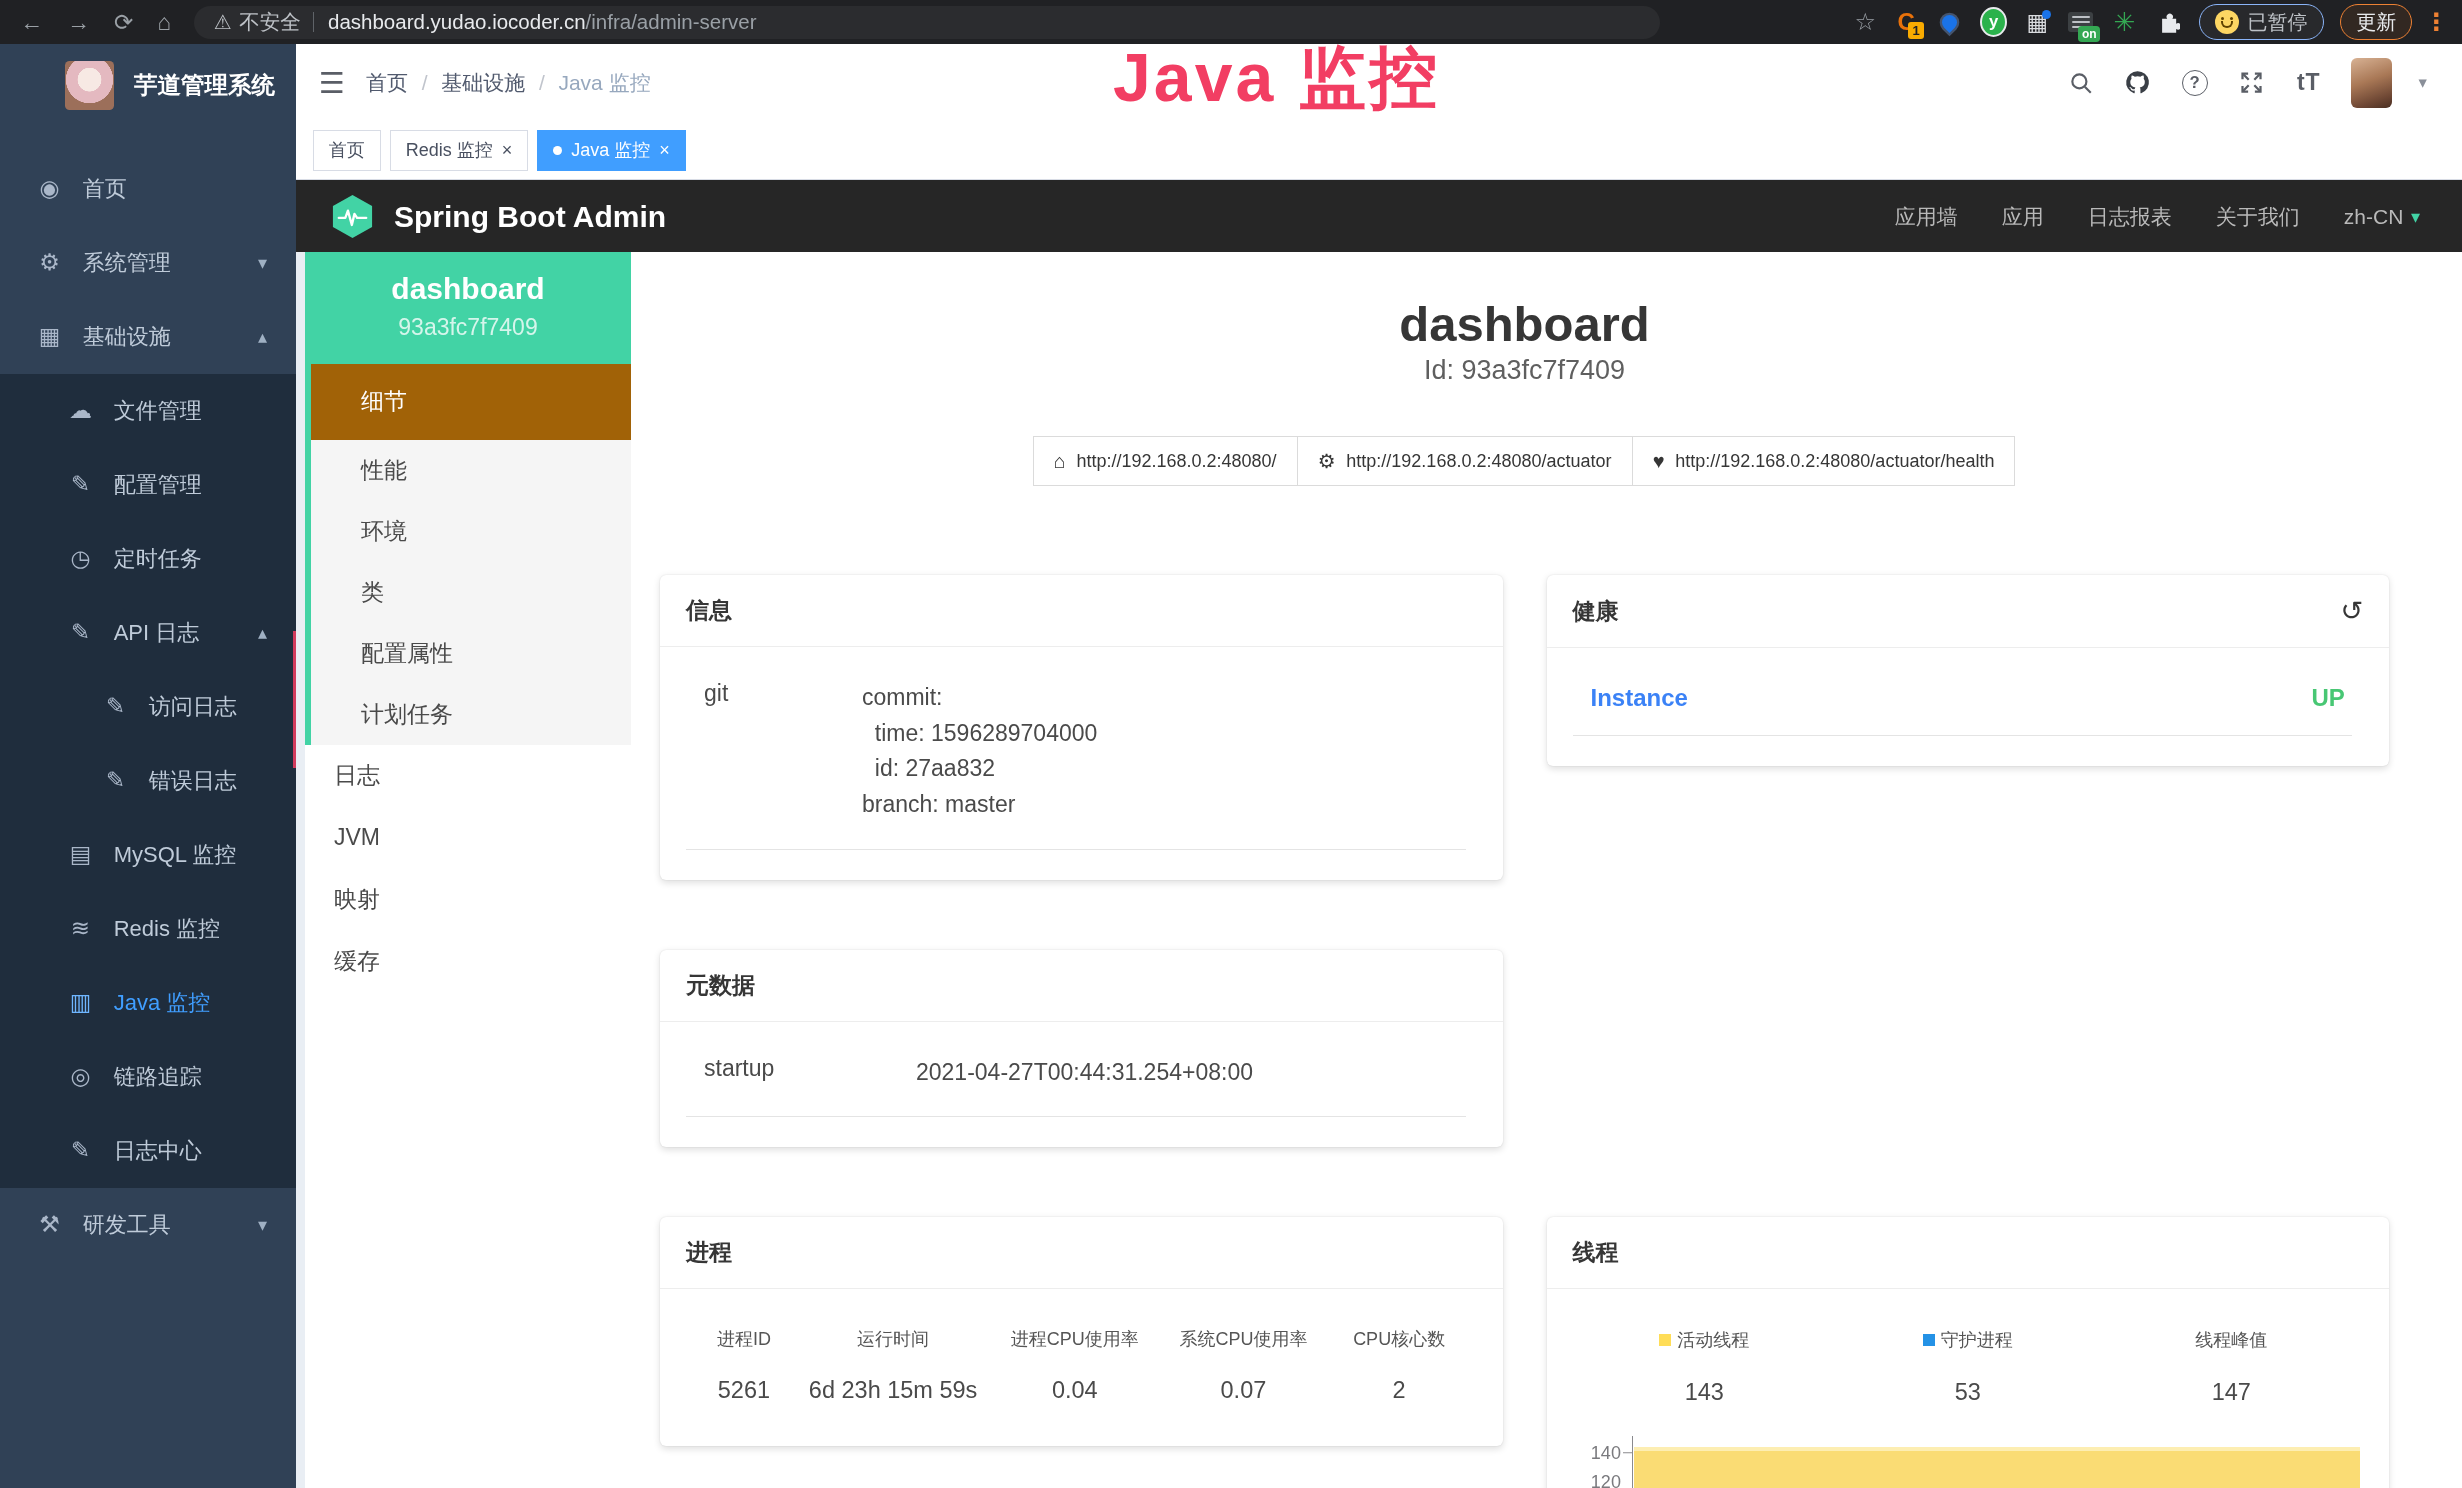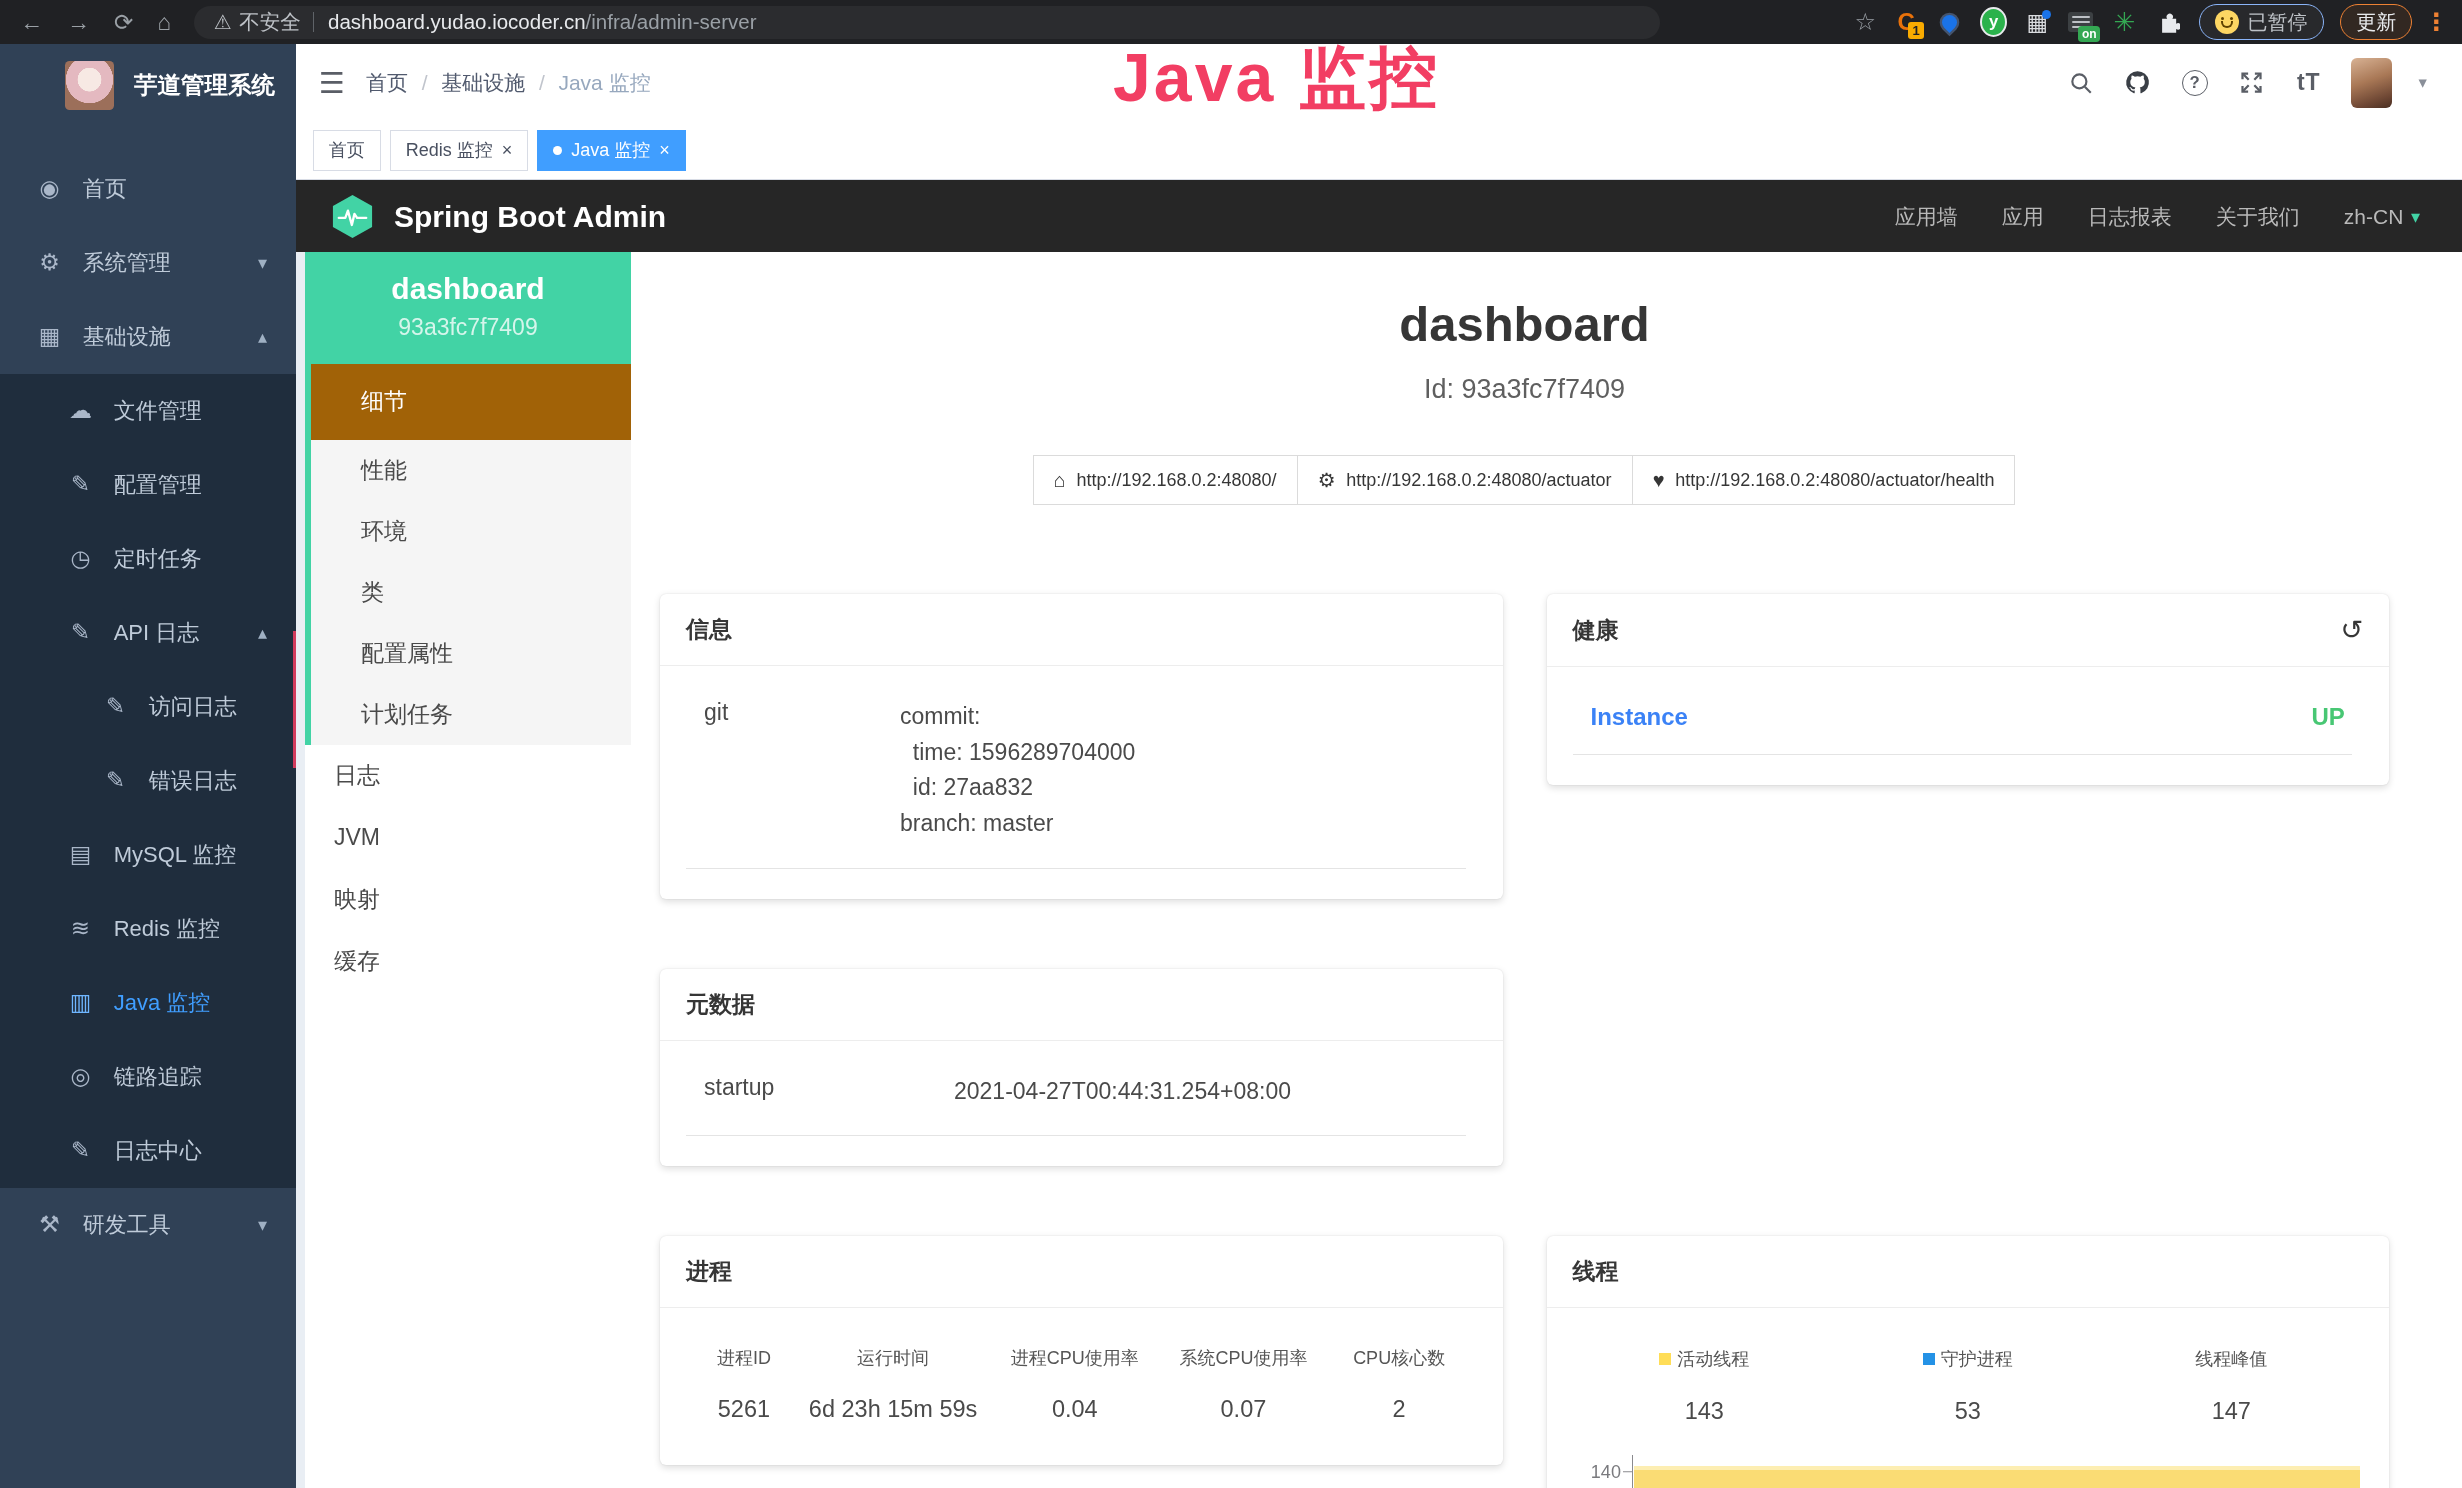--- a/index.html
+++ b/index.html
@@ -109,36 +109,36 @@
   .sba-appname{font-size:30px;font-weight:bold;}
   .sba-appid{font-size:23px;color:rgba(255,255,255,.78);margin-top:7.6px;}
   .sba-groupmenu{background:#f5f5f5;border-left:6.8px solid #42d3a5;}
   .sba-insights{font-size:23px;font-weight:bold;color:#363636;padding:20px 0 20px 23px;}
   .sba-sub{height:61px;display:flex;align-items:center;padding-left:50px;font-size:23px;color:#4a4a4a;cursor:pointer;}
   .sba-sub.active{background:#a16207;color:#fff;height:76px;}
   .sba-root{height:62px;display:flex;align-items:center;padding-left:29px;font-size:23px;color:#4a4a4a;cursor:pointer;}
 
   .sba-content{flex:1;position:relative;overflow:hidden;padding:0 73px 0 29px;}
   .page-title{margin-top:44px;text-align:center;font-size:49px;font-weight:600;color:#363636;}
-  .page-id{margin-top:22px;text-align:center;font-size:27px;color:#5f5f5f;}
+  .page-id{margin-top:3px;text-align:center;font-size:27px;color:#5f5f5f;}
   .links-row{margin-top:50px;display:flex;justify-content:center;}
   .link-btn{display:flex;align-items:center;gap:10.6px;border:0.8px solid #dbdbdb;background:#fff;color:#363636;
             font-size:18px;padding:12px 20px;margin-left:-0.8px;cursor:pointer;}
   .link-btn .lic{font-size:20px;color:#363636;}
 
   .cards{margin-top:89px;display:grid;grid-template-columns:1fr 1fr;column-gap:44px;row-gap:70px;
          align-items:start;}
   .card{background:#fff;border-radius:6px;
         box-shadow:0 2.3px 7.6px rgba(10,10,10,.13),0 0 1.5px rgba(10,10,10,.12);}
   .card-h{display:flex;align-items:center;justify-content:space-between;padding:20px 26px;
           border-bottom:1.5px solid #ededed;}
   .card-title{font-size:23px;font-weight:bold;color:#363636;}
   .hist-icon{font-size:27px;color:#363636;cursor:pointer;}
   .card-b{padding:33px 26px 30px;}
-  .kv-row{display:flex;padding:0 3px 26px 18px;border-bottom:1.5px solid #e4e4e4;margin-right:10.6px;gap:38px;}
+  .kv-row{display:flex;padding:0 3px 26px 18px;border-bottom:1.5px solid #e4e4e4;margin-right:10.6px;}
   .kv-key{width:158px;flex:none;font-size:23px;color:#4a4a4a;}
   .kv-val{font-size:23px;color:#4a4a4a;line-height:1.55;white-space:pre-wrap;}
   .health-row{display:flex;justify-content:space-between;align-items:center;
               padding:3px 7.6px 23px 18px;border-bottom:1.5px solid #e4e4e4;margin-right:10.6px;}
   .inst{font-size:24px;font-weight:700;color:#3b82f6;}
   .up{font-size:24px;font-weight:bold;color:#48c774;}
 
   .proc-table{display:grid;grid-template-columns:0.8fr 1.5fr 1.3fr 1.3fr 1.1fr;text-align:center;row-gap:26px;
               padding:4.6px 6px 12px;}
   .proc-hd{font-size:18px;color:#555;}

